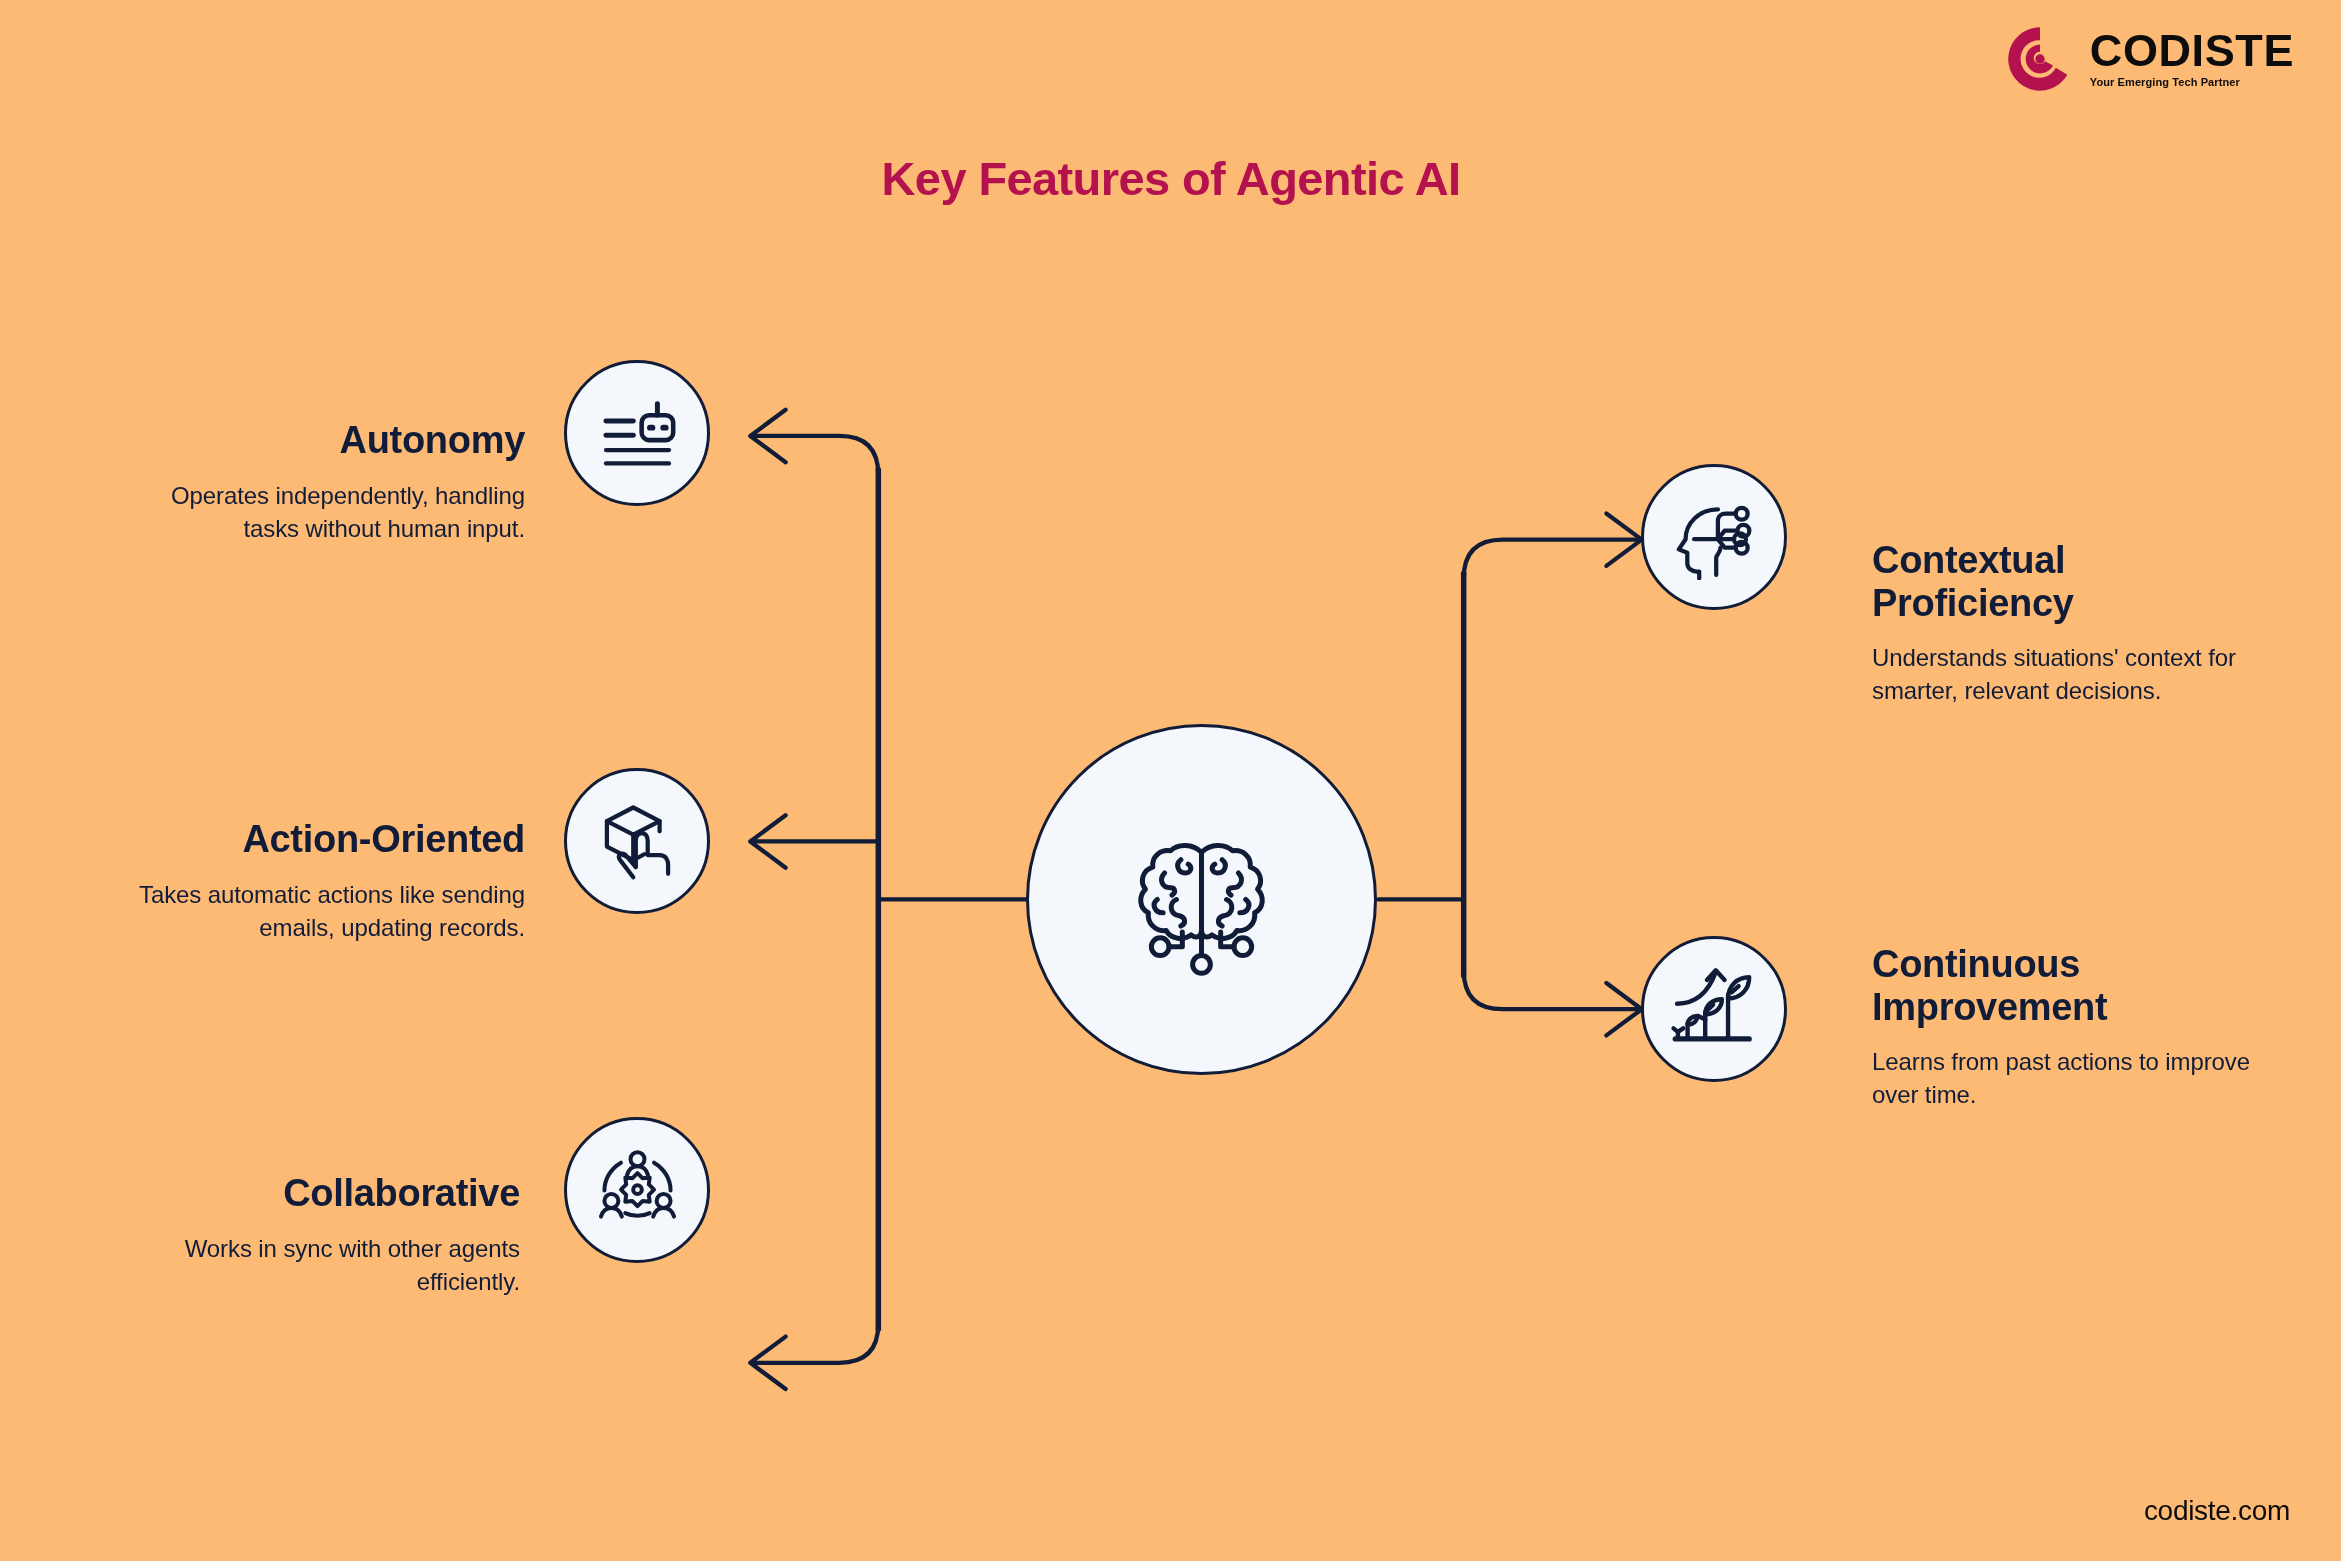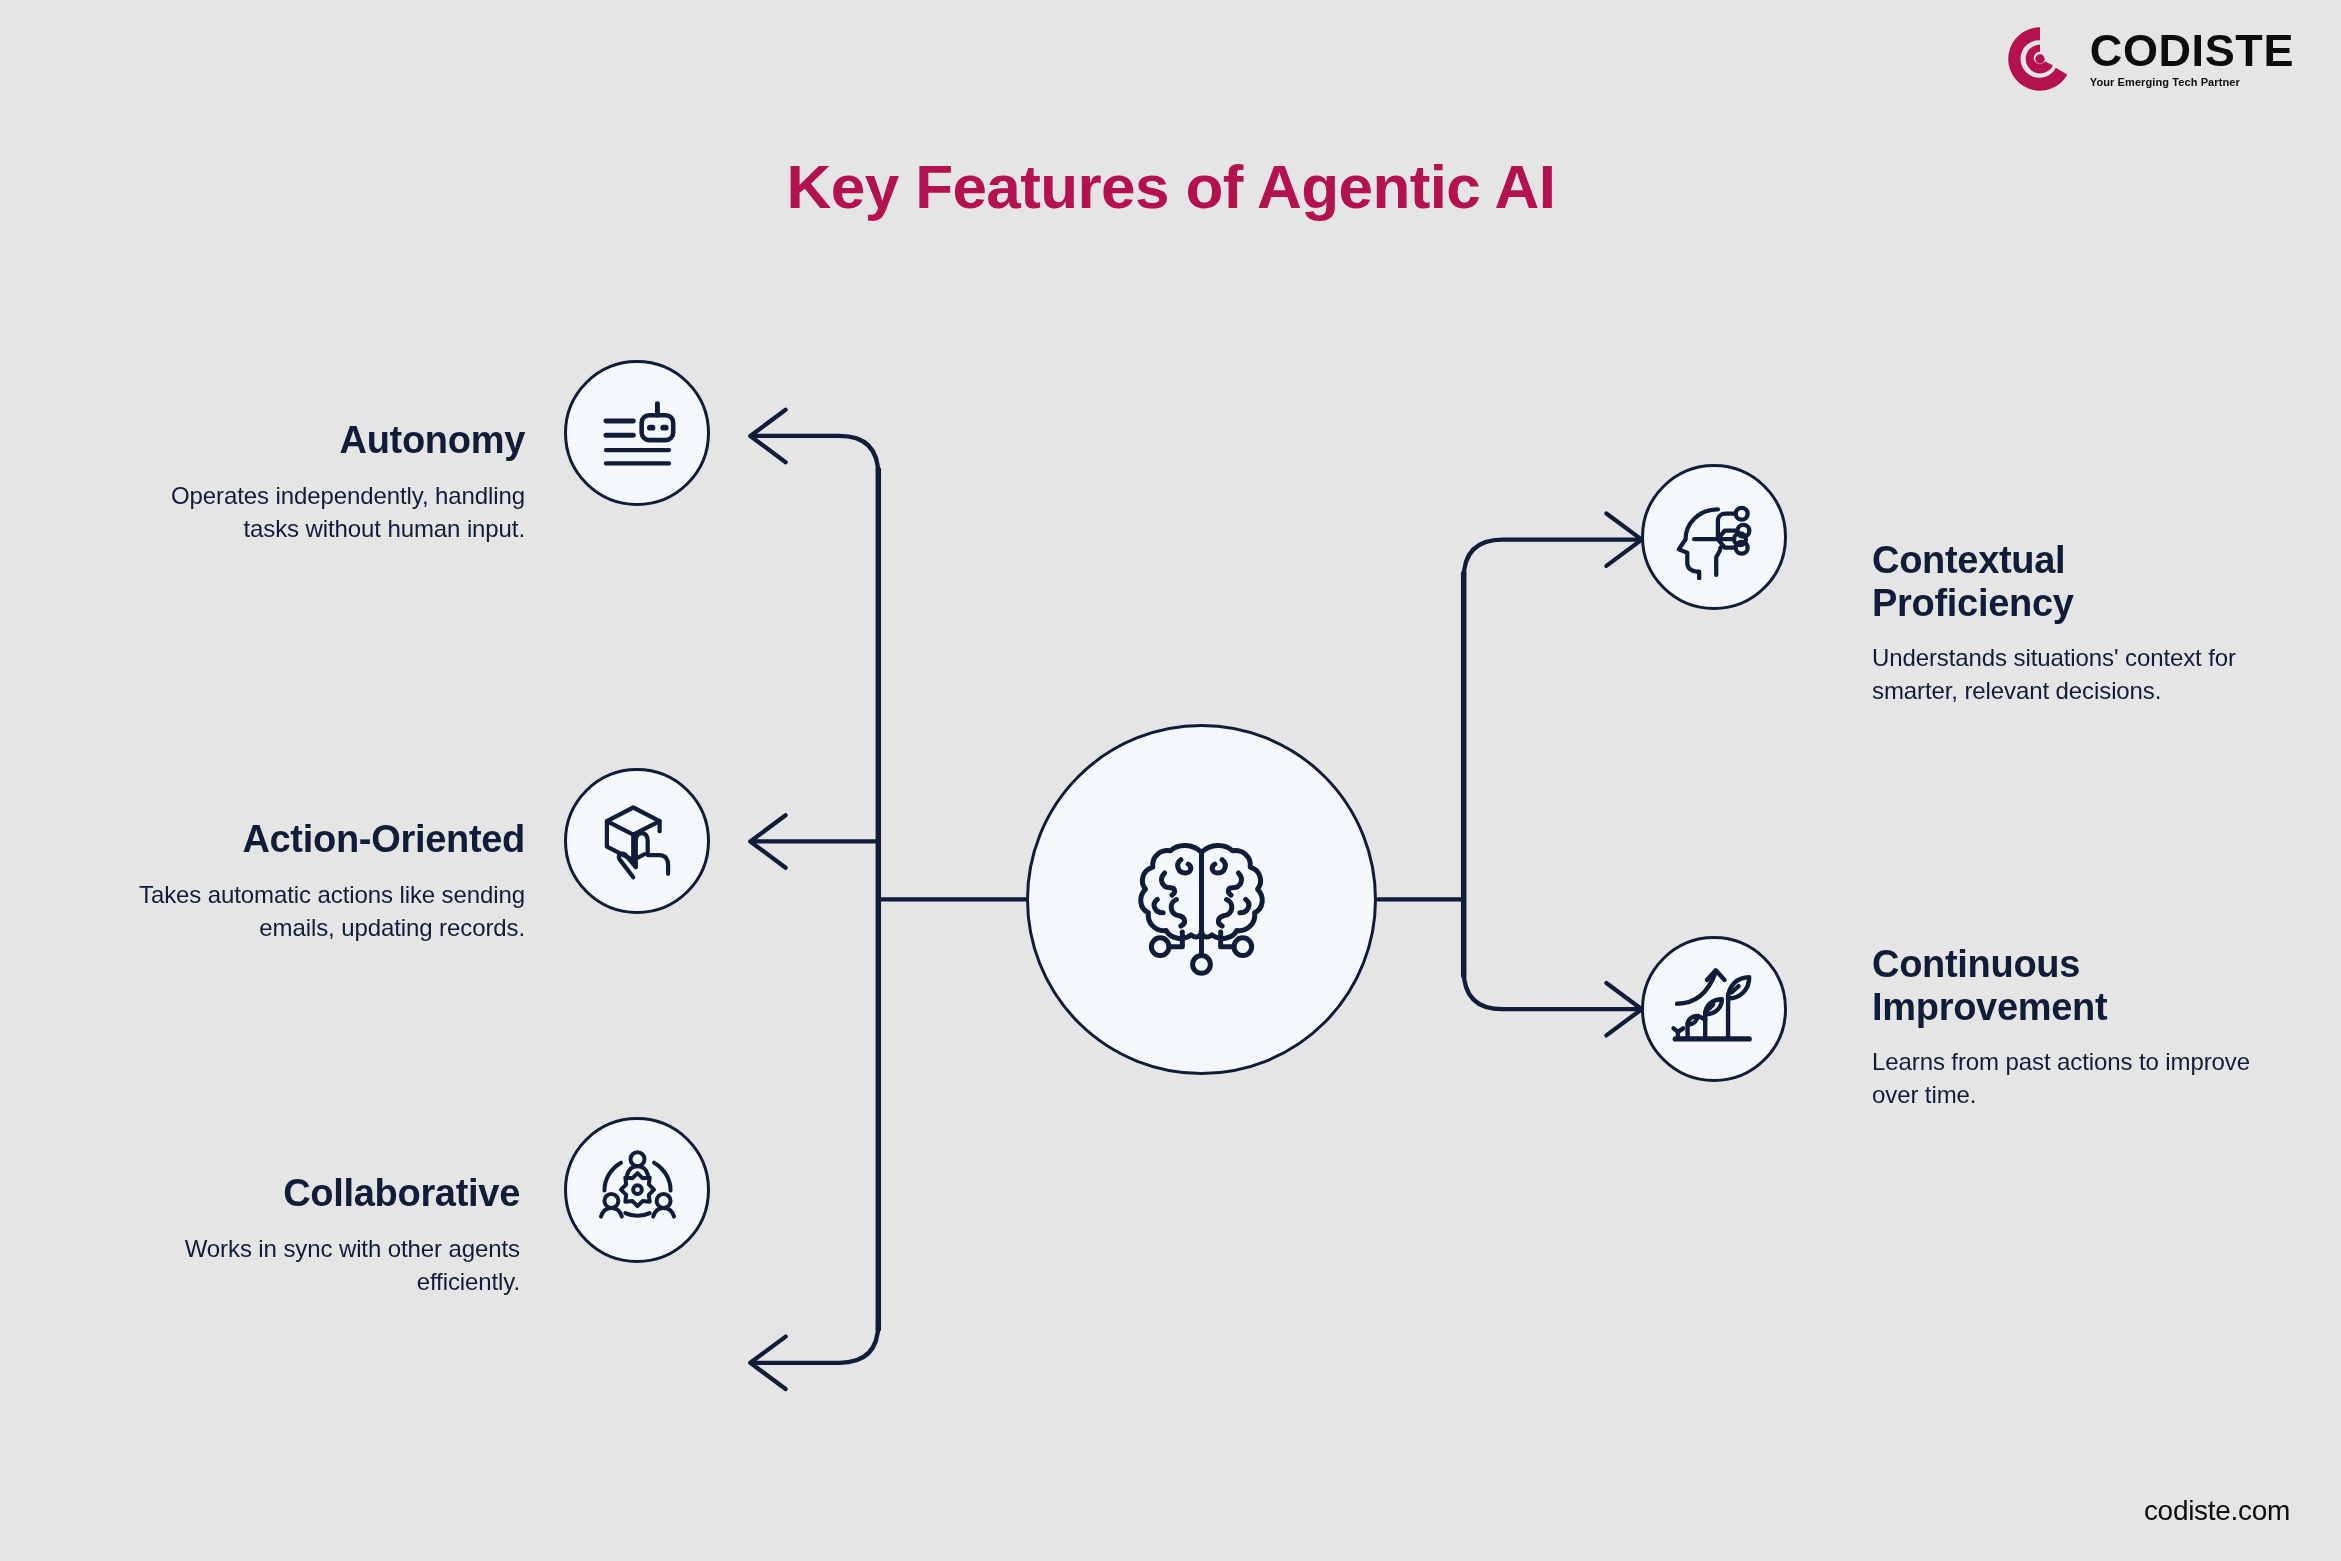--- a/index.html
+++ b/index.html
@@ -5,21 +5,21 @@
   * { box-sizing: border-box; margin: 0; padding: 0; }
   html, body {
     width: 2342px; height: 1561px;
     background: #f4f8fc;
     font-family: "Liberation Sans", sans-serif;
     overflow: hidden;
   }
   #stage {
     position: relative;
     width: 2342px; height: 1561px;
-    background: #e5e5e5;
+    background: #fdba74;
   }
 
   
   .logo-wrap {
     position: absolute; top: 23px; right: 48px;
     display: flex; align-items: center; gap: 13.4px;
   }
   .logo-mark { width: 72px; height: 72px; flex: 0 0 auto; }
   .logo-text-block { display: flex; flex-direction: column; align-items: flex-start; }
   .logo-word {
@@ -29,21 +29,21 @@
   }
   .logo-tag {
     font-size: 11px; font-weight: 700; color: #0d0d0d;
     letter-spacing: 0.1px; margin-top: 3.7px; white-space: nowrap;
   }
 
   
   .title {
     position: absolute; top: 151px; left: 0; width: 2342px;
     text-align: center;
-    font-size: 62px; font-weight: 700; letter-spacing: -0.6px;
+    font-size: 47px; font-weight: 700; letter-spacing: -0.6px;
     color: #b4124e;
     font-family: "Liberation Sans", sans-serif;
   }
 
   
   #connectors {
     position: absolute; left: 0; top: 0;
     width: 2342px; height: 1561px;
     pointer-events: none;
   }

